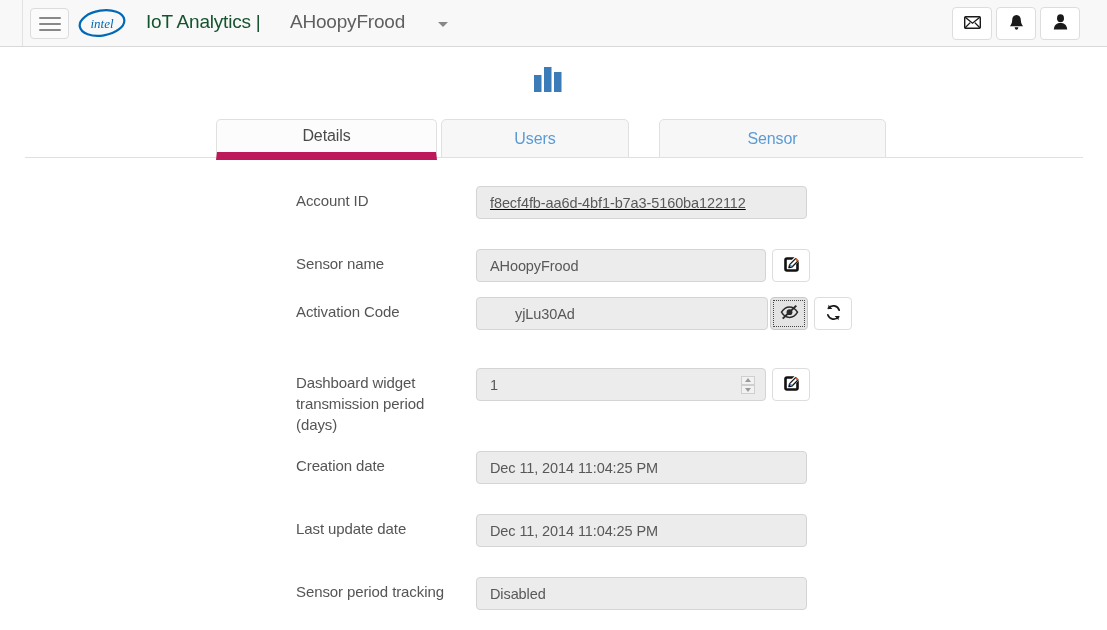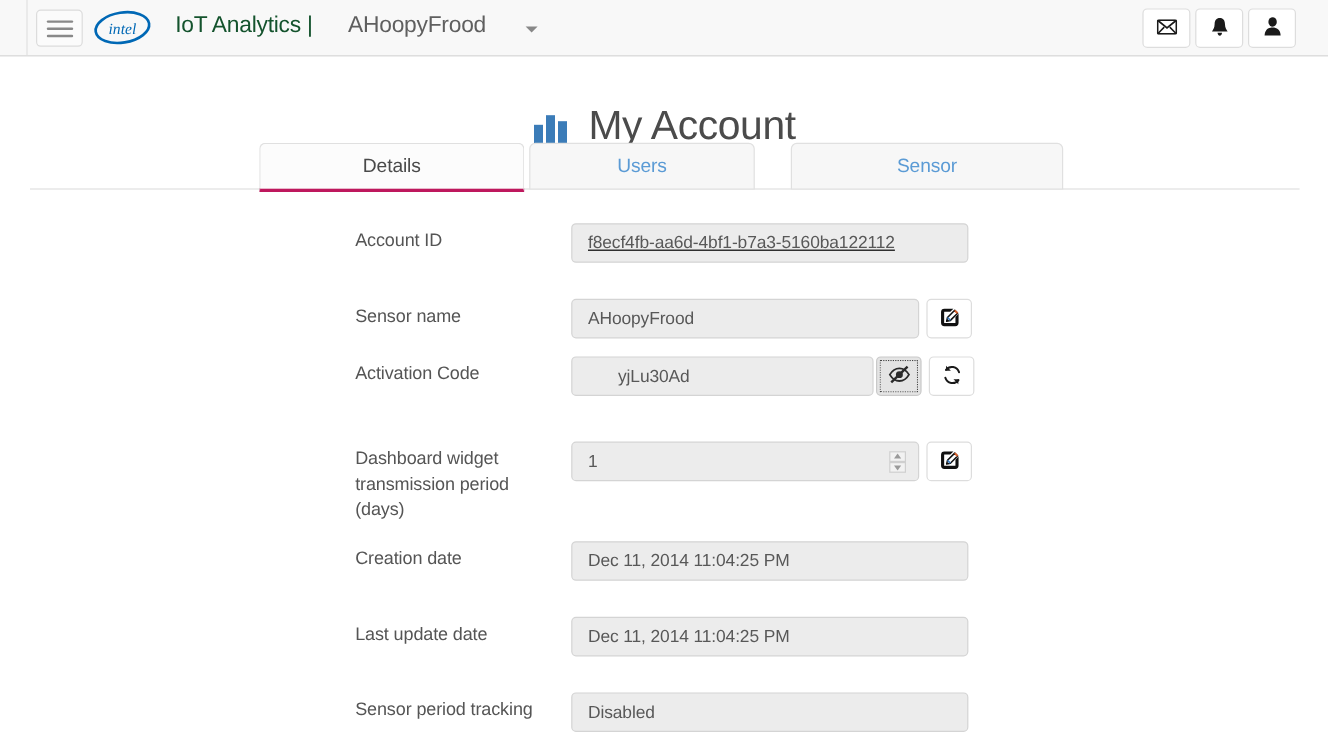--- a/index.html
+++ b/index.html
@@ -122,21 +122,21 @@
     color: #5b9bd5;
     cursor: pointer;
     letter-spacing: -0.1px;
   }
   .tab.details { left: 216px; width: 221px; }
   .tab.users   { left: 441px; width: 188px; }
   .tab.catalog { left: 659px; width: 227px; }
   .tab.active {
     background: #fcfcfc;
     color: #4a4a4a;
-    border-bottom: 3px solid #be185d;
+    border-bottom: 8px solid #be185d;
     height: 41px;
   }
 
   
   .form {
     position: absolute; top: 172px; left: 0;
     width: 1107px;
   }
   .form-row {
     position: absolute;
@@ -172,21 +172,21 @@
     color: #585858;
     display: flex;
     align-items: center;
     padding-left: 13px;
     letter-spacing: -0.1px;
     position: relative;
     cursor: default;
   }
   .fake-input.wide  { width: 331px; }
   .fake-input.with-btn { width: 290px; }
-  .fake-input.with-two-btn { width: 252px; padding-left: 38px; }
+  .fake-input.with-two-btn { width: 292px; padding-left: 38px; }
 
   .side-btn {
     width: 38px; height: 33px;
     background: #ffffff;
     border: 1px solid #dddddd;
     border-radius: 4px;
     margin-left: 6px;
     display: flex; align-items: center; justify-content: center;
     cursor: pointer;
     padding: 0;
@@ -277,21 +277,20 @@
 </div>
 
 <div class="page-title-wrap">
   <span class="title-icon">
     <svg width="32" height="30" viewBox="0 0 32 30">
       <rect x="1" y="12" width="7.5" height="17" fill="#3b7cb8"></rect>
       <rect x="11" y="4" width="7.5" height="25" fill="#3b7cb8"></rect>
       <rect x="21" y="9" width="7.5" height="20" fill="#3b7cb8"></rect>
     </svg>
   </span>
-  <h1 class="page-title">My Account</h1>
 </div>
 
 <div class="tabs-rule"></div>
 <div class="tab details active">Details</div>
 <div class="tab users">Users</div>
 <div class="tab catalog">Sensor</div>
 
 <div class="form">
 
   <div class="form-row" style="top:14px;">

